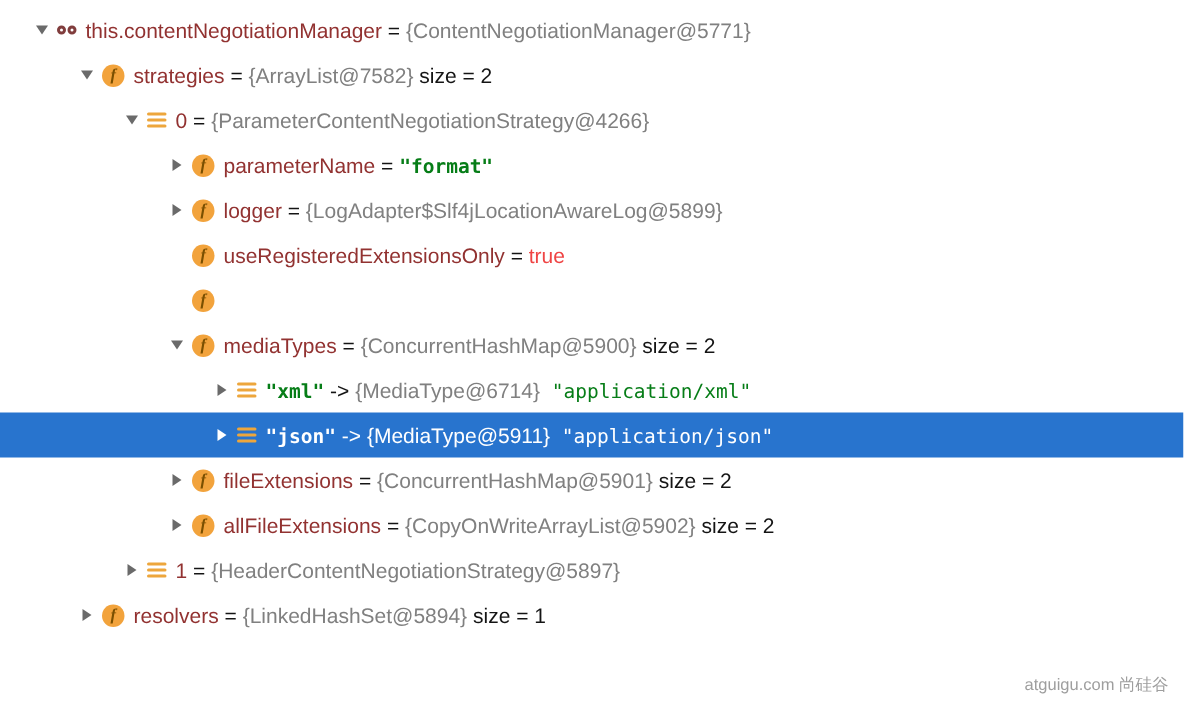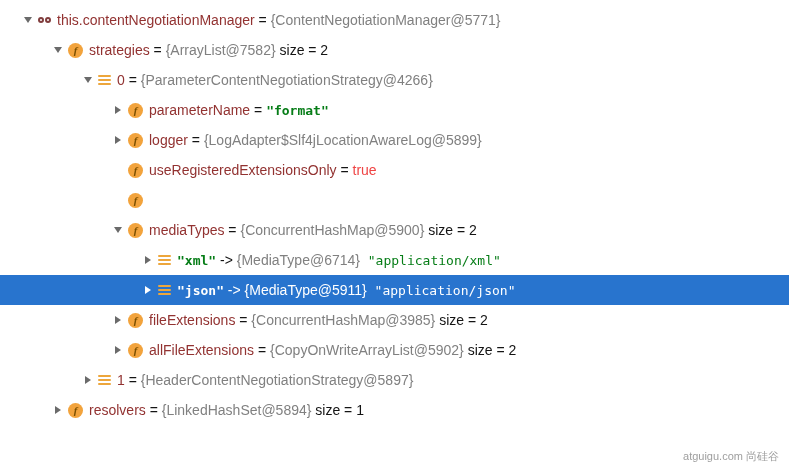--- a/index.html
+++ b/index.html
@@ -83,19 +83,19 @@
     <div class="row" style="padding-left: 18px;"><span class="chev down"></span><span class="icon watch-icon"><i></i><i></i></span><span class="label"><span class="p-name">this.contentNegotiationManager</span><span class="p-plain"> = </span><span class="p-ref">{ContentNegotiationManager@5771}</span></span></div>
     <div class="row" style="padding-left: 48px;"><span class="chev down"></span><span class="icon field-icon">f</span><span class="label"><span class="p-name">strategies</span><span class="p-plain"> = </span><span class="p-ref">{ArrayList@7582}</span><span class="p-plain"> size = 2</span></span></div>
     <div class="row" style="padding-left: 78px;"><span class="chev down"></span><span class="icon bars-icon"><i></i><i></i><i></i></span><span class="label"><span class="p-name">0</span><span class="p-plain"> = </span><span class="p-ref">{ParameterContentNegotiationStrategy@4266}</span></span></div>
     <div class="row" style="padding-left: 108px;"><span class="chev right"></span><span class="icon field-icon">f</span><span class="label"><span class="p-name">parameterName</span><span class="p-plain"> = </span><span class="p-str">"format"</span></span></div>
     <div class="row" style="padding-left: 108px;"><span class="chev right"></span><span class="icon field-icon">f</span><span class="label"><span class="p-name">logger</span><span class="p-plain"> = </span><span class="p-ref">{LogAdapter$Slf4jLocationAwareLog@5899}</span></span></div>
     <div class="row" style="padding-left: 108px;"><span class="chev"></span><span class="icon field-icon">f</span><span class="label"><span class="p-name">useRegisteredExtensionsOnly</span><span class="p-plain"> = </span><span class="p-bool">true</span></span></div>
     <div class="row" style="padding-left: 108px;"><span class="chev"></span><span class="icon field-icon">f</span></div>
     <div class="row" style="padding-left: 108px;"><span class="chev down"></span><span class="icon field-icon">f</span><span class="label"><span class="p-name">mediaTypes</span><span class="p-plain"> = </span><span class="p-ref">{ConcurrentHashMap@5900}</span><span class="p-plain"> size = 2</span></span></div>
     <div class="row" style="padding-left: 138px;"><span class="chev right"></span><span class="icon bars-icon"><i></i><i></i><i></i></span><span class="label"><span class="p-str">"xml"</span><span class="p-plain"> -&gt; </span><span class="p-ref">{MediaType@6714}</span><span class="p-strval"> "application/xml"</span></span></div>
     <div class="row selected" style="padding-left: 138px;"><span class="chev right"></span><span class="icon bars-icon"><i></i><i></i><i></i></span><span class="label"><span class="p-str">"json"</span><span class="p-plain"> -&gt; </span><span class="p-ref">{MediaType@5911}</span><span class="p-strval"> "application/json"</span></span></div>
-    <div class="row" style="padding-left: 108px;"><span class="chev right"></span><span class="icon field-icon">f</span><span class="label"><span class="p-name">fileExtensions</span><span class="p-plain"> = </span><span class="p-ref">{ConcurrentHashMap@3985}</span><span class="p-plain"> size = 2</span></span></div>
+    <div class="row" style="padding-left: 108px;"><span class="chev right"></span><span class="icon field-icon">f</span><span class="label"><span class="p-name">fileExtensions</span><span class="p-plain"> = </span><span class="p-ref">{ConcurrentHashMap@5901}</span><span class="p-plain"> size = 2</span></span></div>
     <div class="row" style="padding-left: 108px;"><span class="chev right"></span><span class="icon field-icon">f</span><span class="label"><span class="p-name">allFileExtensions</span><span class="p-plain"> = </span><span class="p-ref">{CopyOnWriteArrayList@5902}</span><span class="p-plain"> size = 2</span></span></div>
     <div class="row" style="padding-left: 78px;"><span class="chev right"></span><span class="icon bars-icon"><i></i><i></i><i></i></span><span class="label"><span class="p-name">1</span><span class="p-plain"> = </span><span class="p-ref">{HeaderContentNegotiationStrategy@5897}</span></span></div>
     <div class="row" style="padding-left: 48px;"><span class="chev right"></span><span class="icon field-icon">f</span><span class="label"><span class="p-name">resolvers</span><span class="p-plain"> = </span><span class="p-ref">{LinkedHashSet@5894}</span><span class="p-plain"> size = 1</span></span></div>
   </div>
 
 <div class="watermark">atguigu.com 尚硅谷</div>
 
 </body></html>

